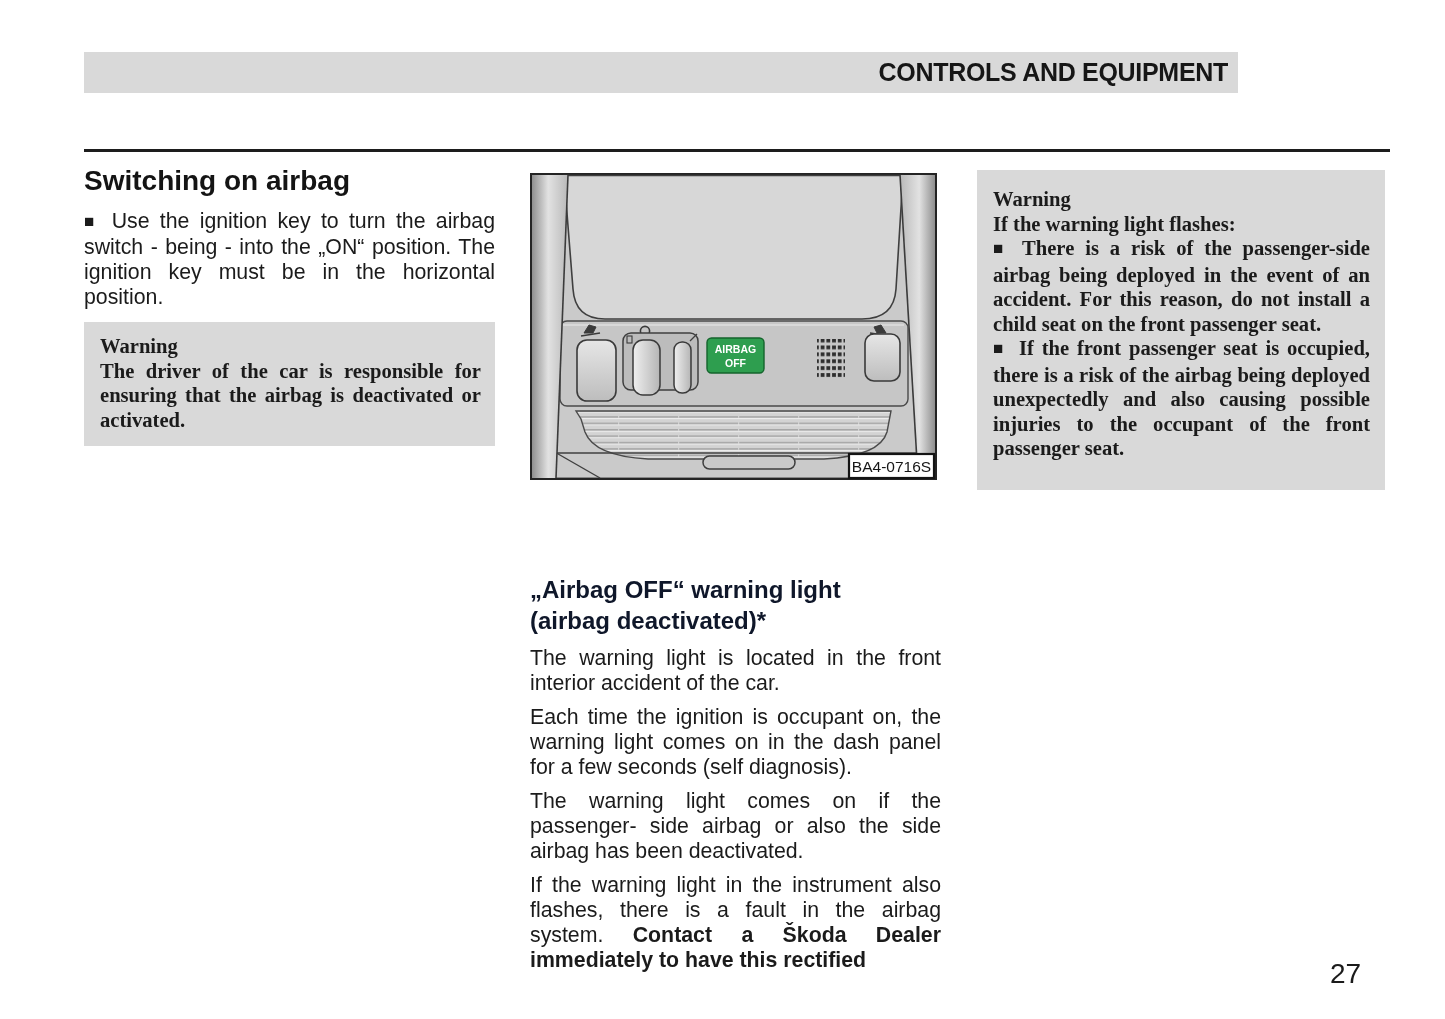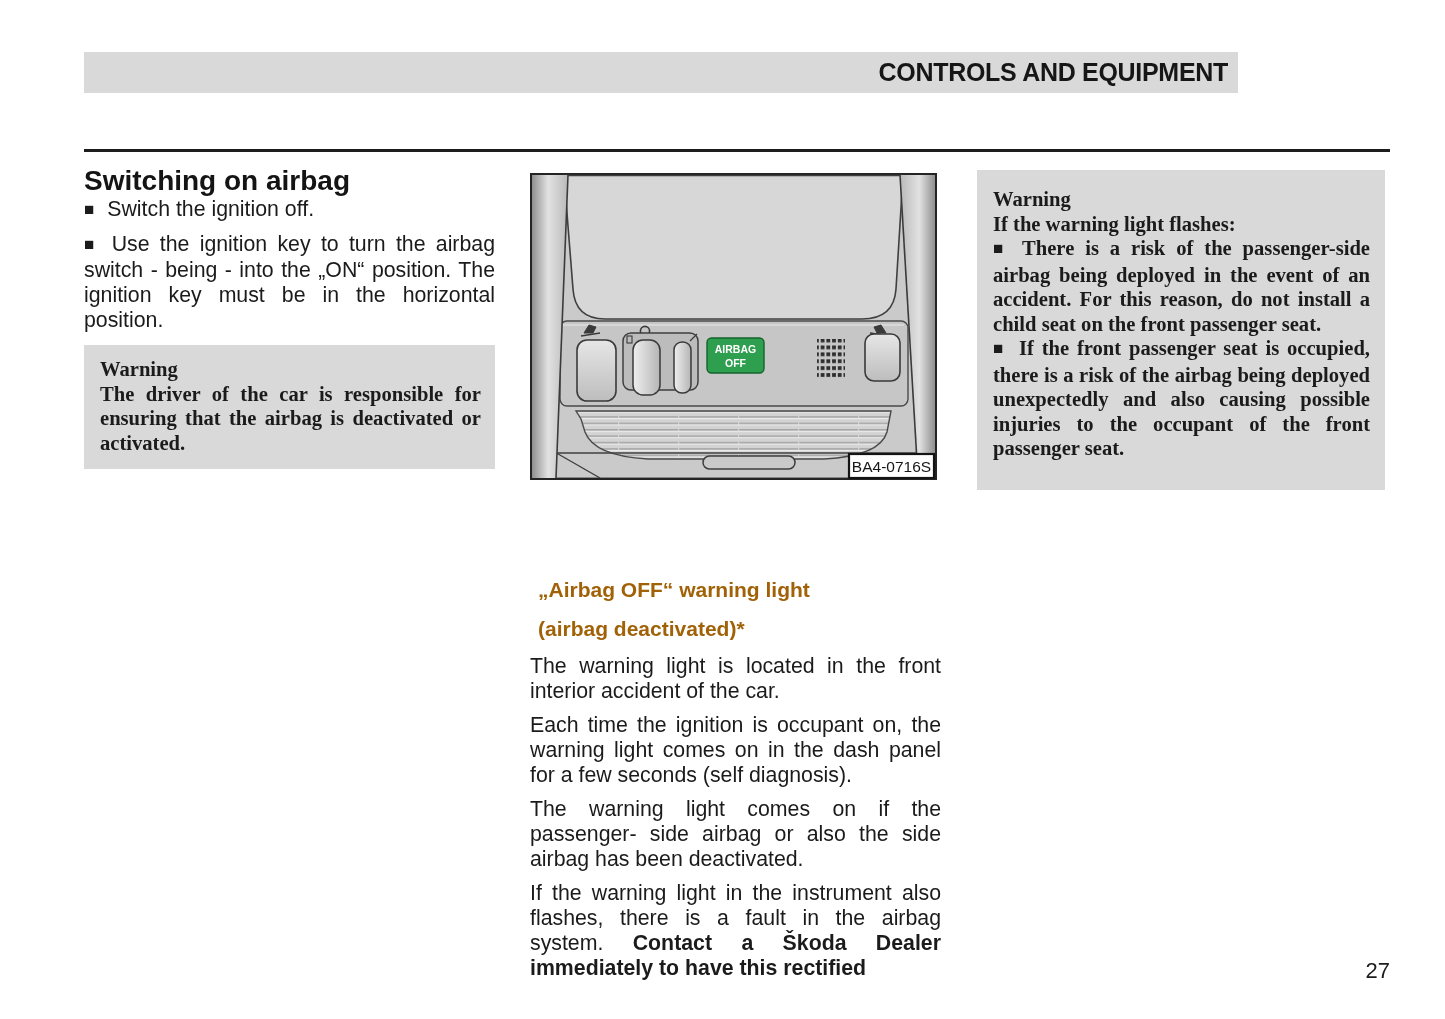--- a/index.html
+++ b/index.html
@@ -16,60 +16,59 @@
     font-size:25px; font-weight:bold; letter-spacing:-0.3px; color:#161616;
     padding-right:10px; white-space:nowrap;
   }
   .top-rule { position:absolute; left:84px; top:149px; width:1306px; height:3px; background:#1d1d1d; }
 
   .col { position:absolute; }
   .col-left   { left:84px;  top:165px; width:411px; }
   .col-mid    { left:530px; top:173px; width:411px; }
   .col-right  { left:977px; top:170px; width:408px; }
 
-  h2.section-h { font-size:28px; line-height:32px; font-weight:bold; margin:0 0 0 0; color:#141414; }
-  .mid-h { font-size:21px; line-height:31px; font-weight:bold; color:#a16207; margin:8px; }
+  h2.section-h { font-size:28px; line-height:32px; font-weight:bold; margin:0 0 12px 0; color:#141414; }
+  .mid-h { font-size:24px; line-height:31px; font-weight:bold; color:#0f172a; margin:0; }
   .mid-h-wrap { margin:17px 0 10px 0; }
 
   p.body {
     font-size:21.3px; line-height:25px; text-align:justify; margin:0 0 9px 0; color:#1b1b1b;
   }
   .sq { font-size:17px; margin-right:13px; position:relative; top:-1px; }
   .b { font-weight:bold; }
 
   .warnbox {
     background:#d9d9d9; font-weight:bold; color:#1b1b1b;font-family:Liberation Serif, serif;
   }
   .warnbox-left { margin-top:12px; padding:12px 14px 14px 16px; }
   .warnbox-right { height:320px; padding:17px 15px 15px 16px; }
   .warnbox p { font-size:20.6px; line-height:24.5px; text-align:justify; margin:0; }
   .warnbox .warn-title { text-align:left; }
 
   .figure-frame { position:relative; width:407px; height:384px; }
   .figure-frame svg { display:block; }
 
   .page-number {
-    position:absolute; top:958px; left:1330px; width:60px; text-align:right;
-    font-size:22px; color:#1b1b1b;
+    position:absolute; top:958px; left:1330px; width:60px; 
+    font-size:28px; color:#1b1b1b;
   }
 </style>
 </head>
 <body>
 
 <div class="page">
 
   <div class="header-bar">
     <div class="header-title">CONTROLS AND EQUIPMENT</div>
   </div>
   <div class="top-rule"></div>
 
   <div class="col col-left">
     <h2 class="section-h">Switching on airbag</h2>
 
-    <p class="body"><span class="sq">■</span><span>Switch the ignition off.</span></p>
     <p class="body"><span class="sq">■</span><span>Use the ignition key to turn the airbag switch - being - into the „ON“ position. The ignition key must be in the horizontal position.</span></p>
 
     <div class="warnbox warnbox-left">
       <p class="warn-title">Warning</p>
       <p>The driver of the car is responsible for ensuring that the airbag is deactivated or activated.</p>
     </div>
   </div>
 
   <div class="col col-mid">
     <div class="figure-frame">

